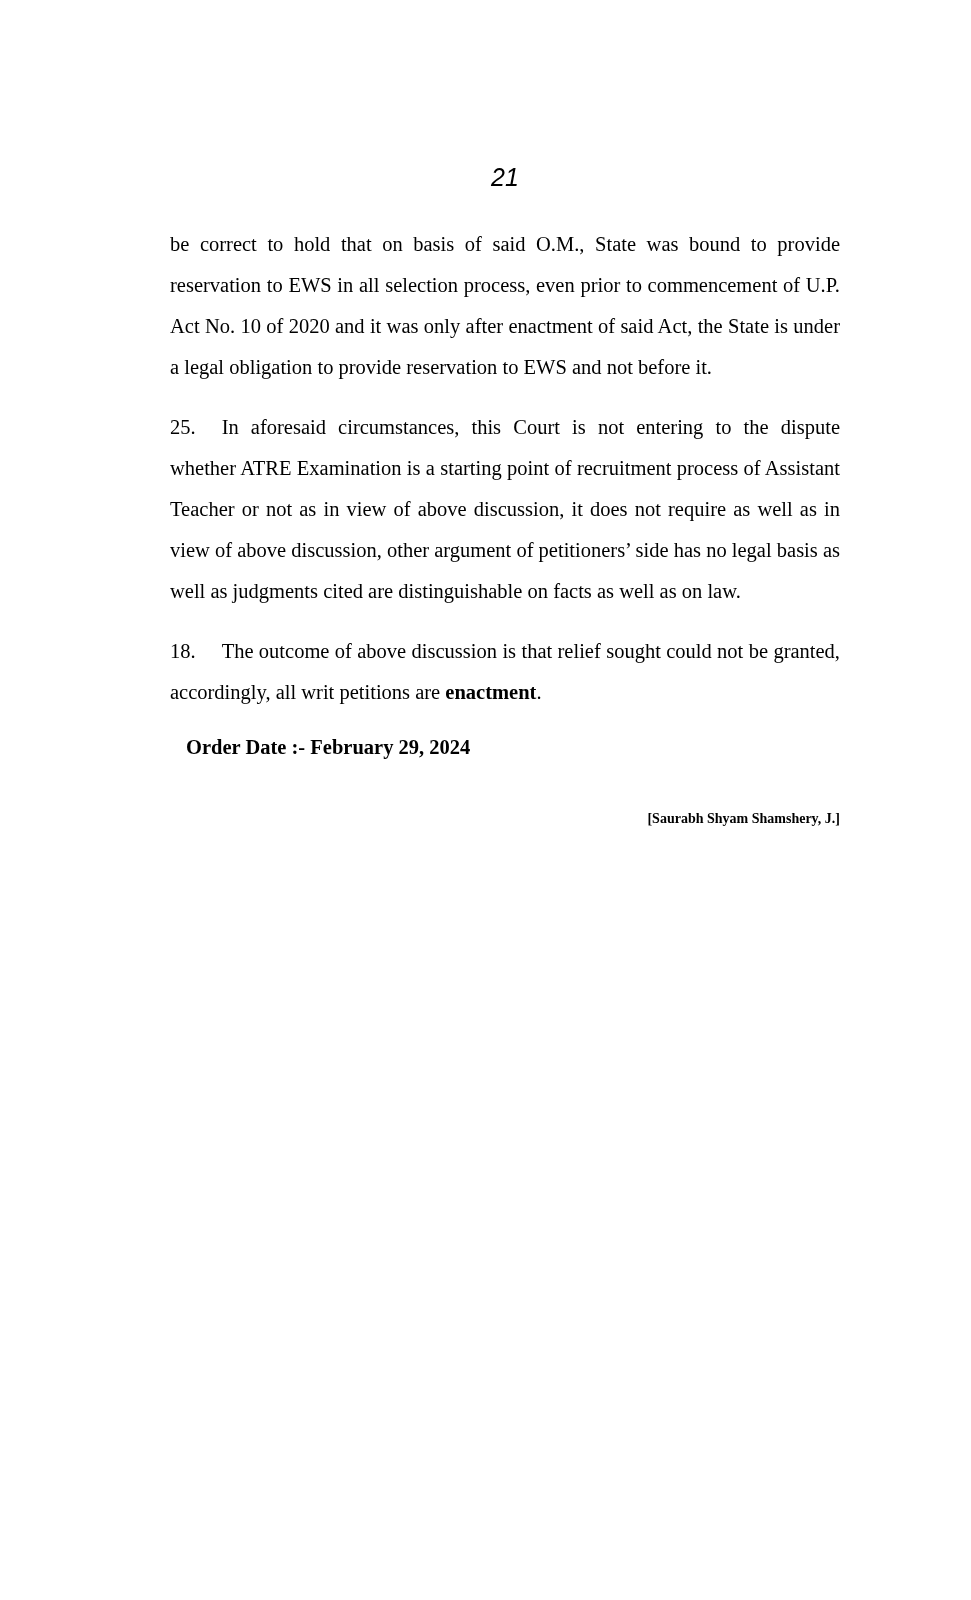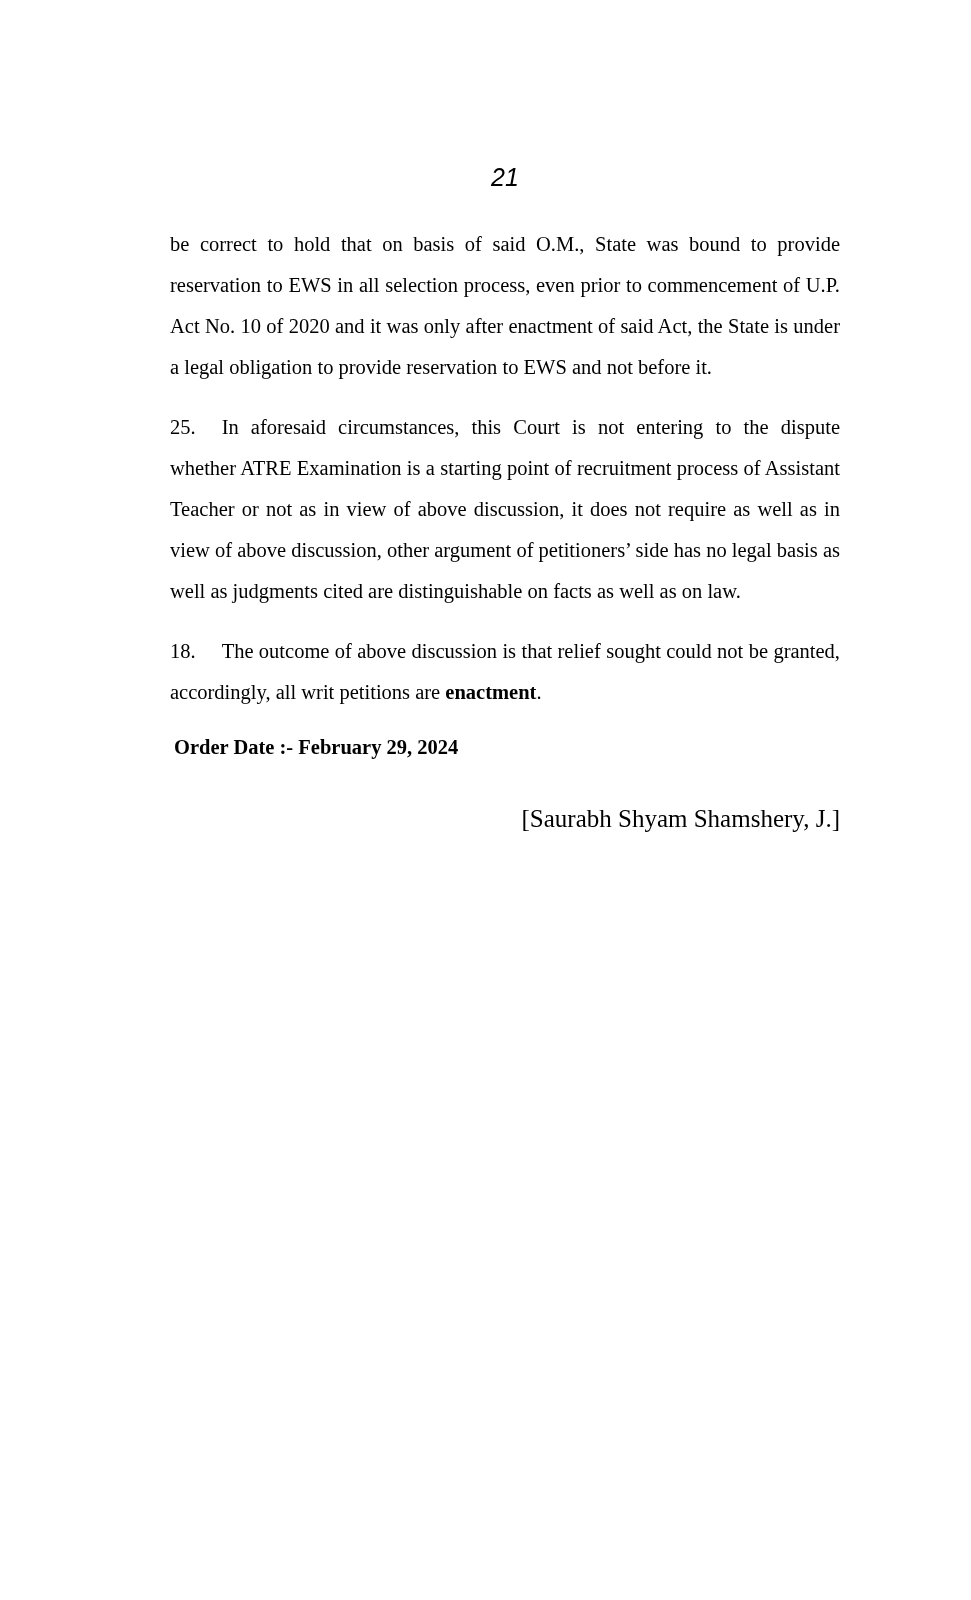--- a/index.html
+++ b/index.html
@@ -32,30 +32,30 @@
     margin: 0 0 19px 0;
   }
   .para-num {
     font-weight: normal;
     padding-right: 26px;
   }
   .bold { font-weight: bold; }
   p.meta-line {
     font-size: 20.5px;
     line-height: 31px;
-    margin: 4px;
+    margin: 16px;
   }
   p.order-date {
     font-weight: bold;
     margin-top: 14px;
   }
   p.judge-line {
-    font-size: 25px;
+    font-size: 14px;
     line-height: 31px;
-    font-weight: normal;
+    font-weight: bold;
     text-align: right;
     margin: 40px 0 0 0;
   }
 </style>
 </head>
 <body>
 
 <div class="doc-page">
 
   <div class="page-number">21</div>

